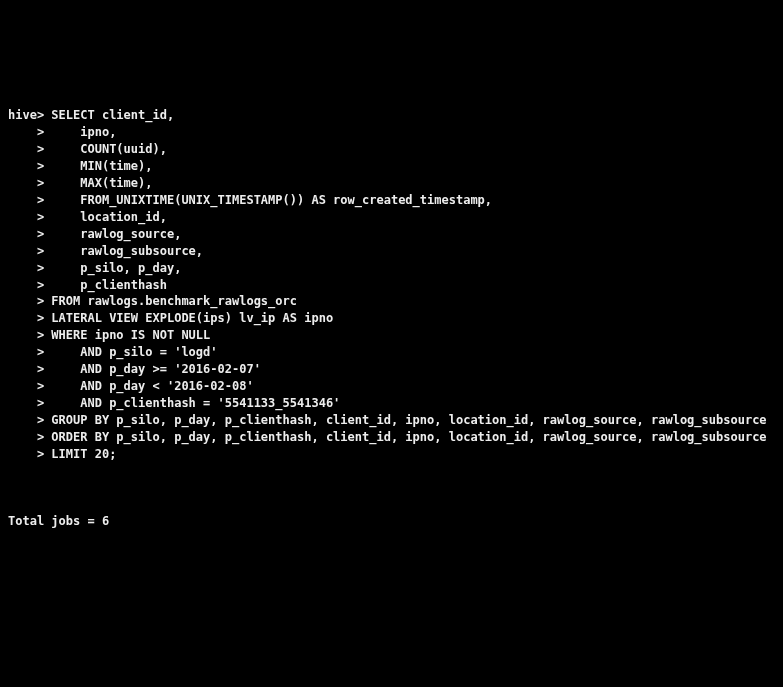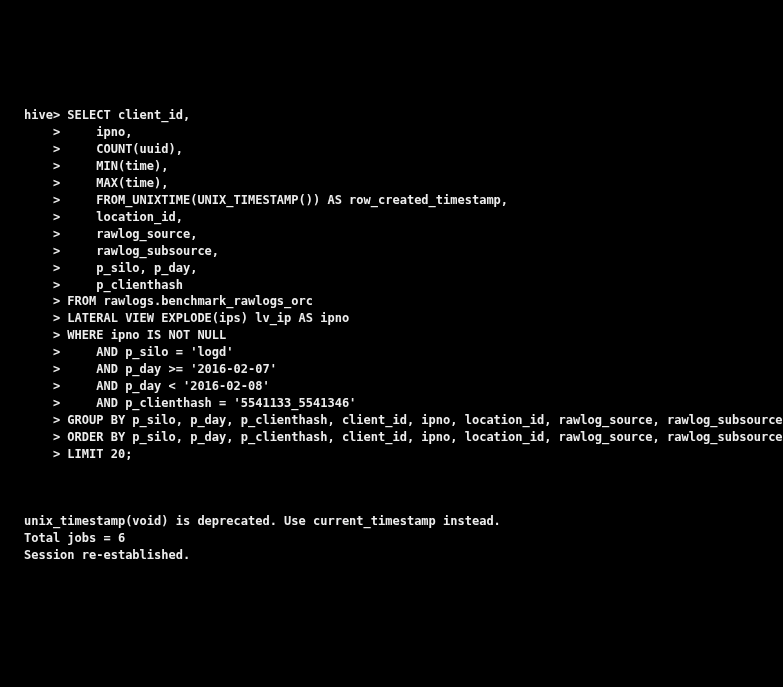--- a/index.html
+++ b/index.html
@@ -12,21 +12,21 @@
     width: 783px;
     height: 687px;
     background: #000000;
     overflow: hidden;
     font-family: "DejaVu Sans Mono", "Liberation Mono", monospace;
     font-size: 12px;
     font-weight: bold;
     line-height: 16.9px;
     color: #ededed;
     white-space: pre;
-    padding-left: 24px;
+    padding-left: 8px;
     box-sizing: border-box;
     cursor: text;
   }
   .line {
     min-height: 16.9px;
     white-space: pre;
   }
   .clip-line {
     height: 6px;
     overflow: hidden;
@@ -37,21 +37,21 @@
 <body>
 
 <div id="screen">
 
   <div class="clip-line">
     
   </div>
 
   <div><div class="line">hive&gt; SELECT client_id,</div><div class="line">    &gt;     ipno,</div><div class="line">    &gt;     COUNT(uuid),</div><div class="line">    &gt;     MIN(time),</div><div class="line">    &gt;     MAX(time),</div><div class="line">    &gt;     FROM_UNIXTIME(UNIX_TIMESTAMP()) AS row_created_timestamp,</div><div class="line">    &gt;     location_id,</div><div class="line">    &gt;     rawlog_source,</div><div class="line">    &gt;     rawlog_subsource,</div><div class="line">    &gt;     p_silo, p_day,</div><div class="line">    &gt;     p_clienthash</div><div class="line">    &gt; FROM rawlogs.benchmark_rawlogs_orc</div><div class="line">    &gt; LATERAL VIEW EXPLODE(ips) lv_ip AS ipno</div><div class="line">    &gt; WHERE ipno IS NOT NULL</div><div class="line">    &gt;     AND p_silo = 'logd'</div><div class="line">    &gt;     AND p_day &gt;= '2016-02-07'</div><div class="line">    &gt;     AND p_day &lt; '2016-02-08'</div><div class="line">    &gt;     AND p_clienthash = '5541133_5541346'</div><div class="line">    &gt; GROUP BY p_silo, p_day, p_clienthash, client_id, ipno, location_id, rawlog_source, rawlog_subsource</div><div class="line">    &gt; ORDER BY p_silo, p_day, p_clienthash, client_id, ipno, location_id, rawlog_source, rawlog_subsource</div><div class="line">    &gt; LIMIT 20;</div></div>
 
-  <div><div class="line">unix_timestamp(void) is deprecated. Use current_timestamp instead.</div><div class="line">Total jobs = 6</div><div class="line">Session re-established.</div></div>
+  <div><div class="line">Total jobs = 6</div></div>
 
   <div class="line"></div>
   
 
   
 
   
 
   
   

